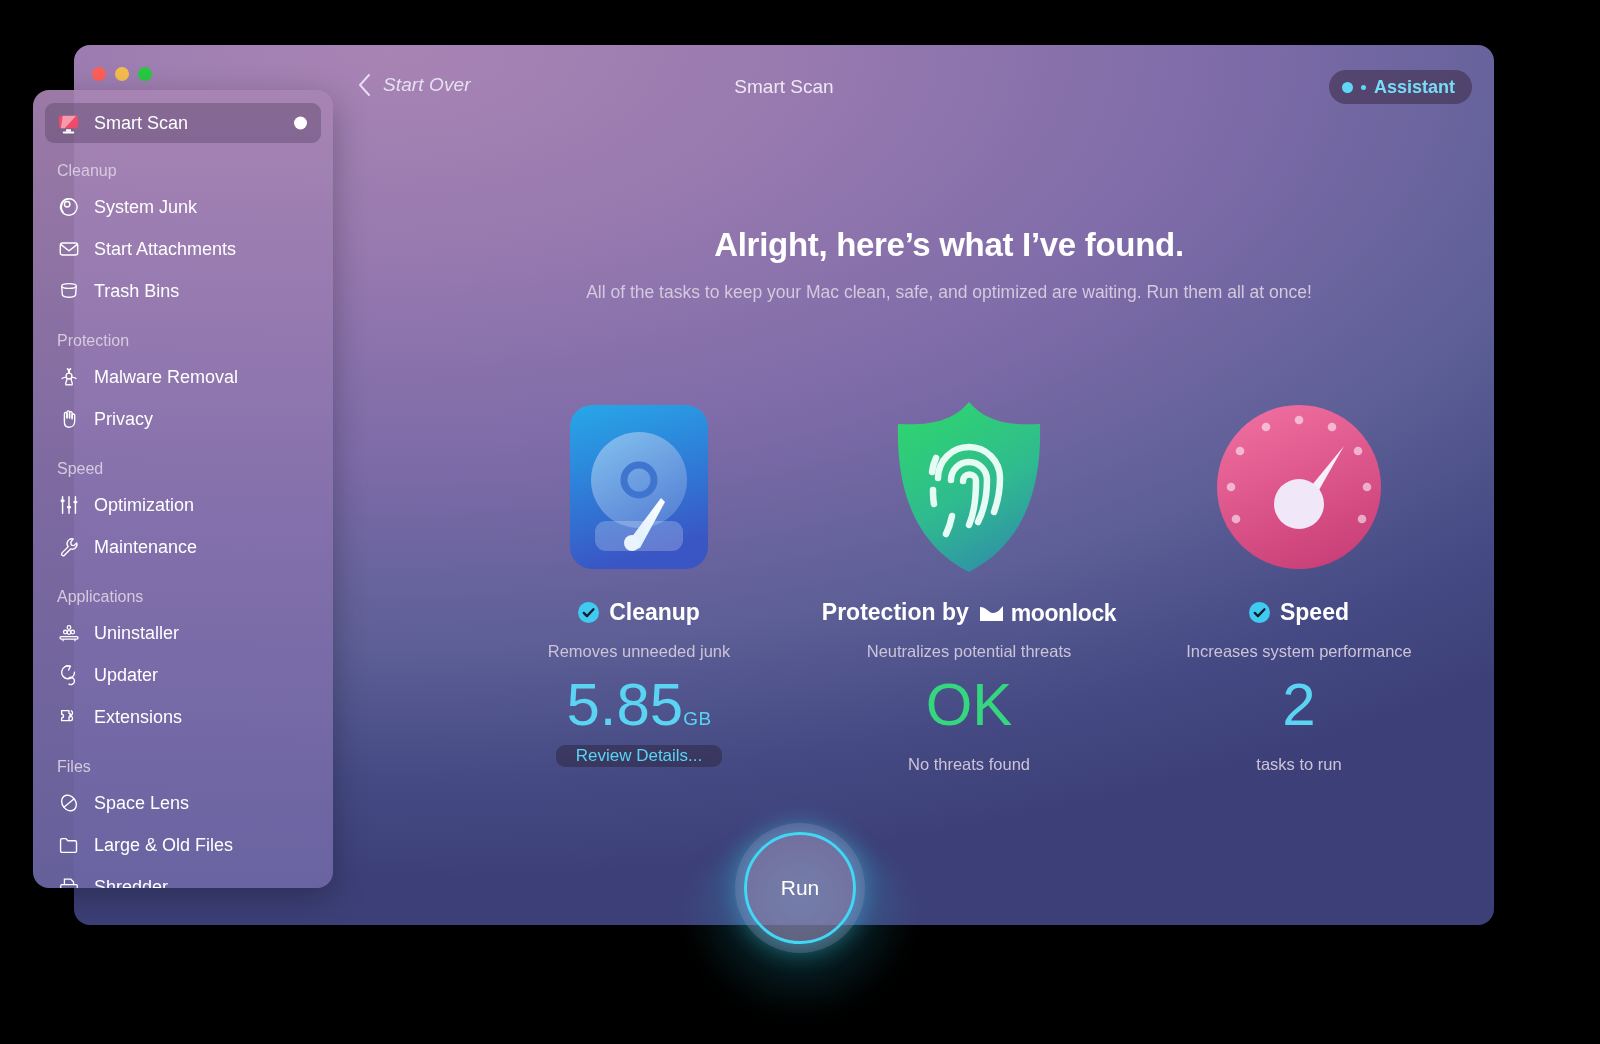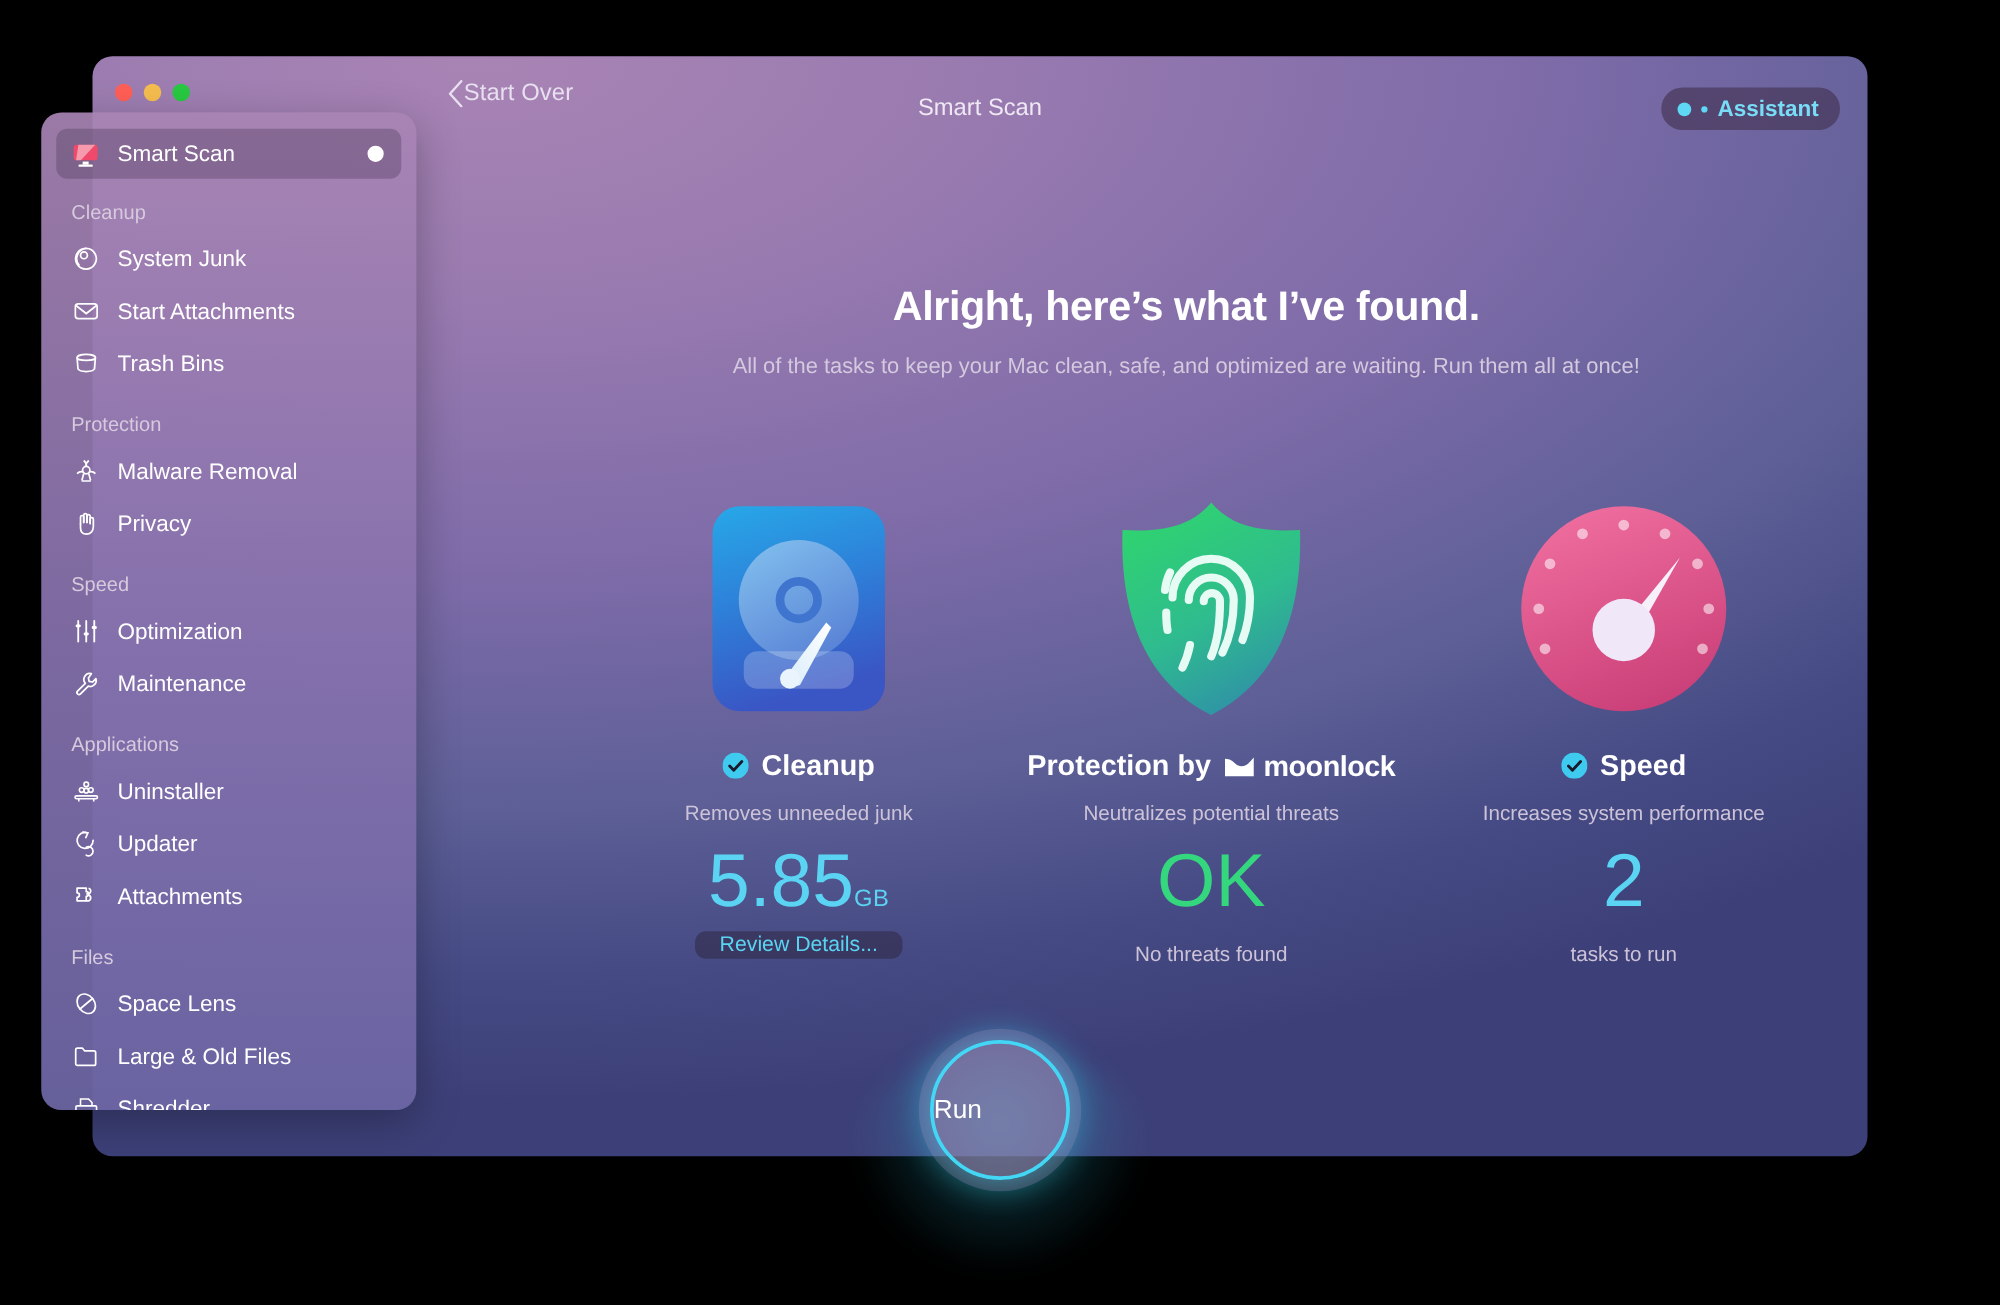--- a/index.html
+++ b/index.html
@@ -28,24 +28,25 @@
   .tl.red { background: #ff5f57; }
   .tl.yellow { background: #f5bd4f; }
   .tl.green { background: #28c941; }
 
   
   .topbar {
     position: absolute; left: 0; top: 0; width: 100%; height: 92px;
     z-index: 30;
   }
   .start-over {
-    position: absolute; left: 284px; top: 19px;
-    display: flex; align-items: center; gap: 0;
+    position: absolute; left: 284px; top: 29px;
+    display: flex; align-items: center; gap: 12px;
     color: #e8dff0; font-size: 19px; letter-spacing: .1px;
     cursor: pointer;
+    font-style: italic;
   }
   .chev { width: 13px; height: 22px; display: block; }
   .win-title {
     position: absolute; left: 0; right: 0; top: 31px;
     text-align: center; color: #efe8f4; font-size: 19px;
   }
   .assistant {
     position: absolute; right: 22px; top: 25px;
     height: 34px; padding: 0 17px 0 13px;
     display: flex; align-items: center; gap: 8px;
@@ -98,21 +99,21 @@
     background: radial-gradient(ellipse at 50% 35%, rgba(60,210,230,.40) 0%, rgba(40,170,200,.16) 42%, rgba(0,0,0,0) 72%);
     filter: blur(9px);
     z-index: 5; pointer-events: none;
   }
   .run-btn {
     position: absolute; left: 50%; top: 888px; transform: translate(-50%,-50%);
     width: 112px; height: 112px; border-radius: 50%;
     background: rgba(150,130,175,.62);
     border: 3.5px solid #44d6f5;
     box-shadow: 0 0 0 9px rgba(160,140,185,.28), 0 0 26px 6px rgba(60,210,240,.45);
-    display: flex; align-items: center; 
+    display: flex; align-items: center; justify-content: center;
     color: #fff; font-size: 21px;
     cursor: pointer; z-index: 60;
   }
 
   
   .sidebar {
     position: absolute; left: 33px; top: 90px;
     width: 300px; height: 798px;
     border-radius: 16px;
     background: linear-gradient(180deg, rgba(168,132,180,.92) 0%, rgba(132,112,172,.93) 55%, rgba(108,102,164,.94) 100%);
@@ -426,21 +427,21 @@
         <span>Updater</span>
       </div>
       <div class="nav-item">
         <span class="nav-ico">
           <svg width="22" height="22" viewBox="0 0 24 24" fill="none" stroke="#fff" stroke-width="1.5" stroke-linejoin="round">
             <path d="M4 5 h8 V8 a2 2 0 0 1 0 4 v4 H4 v-3 a2 2 0 0 0 0 -4 Z"></path>
             <path d="M14 5 a2.6 2.6 0 0 1 0 5 h-2"></path>
             <path d="M14 11 a2.6 2.6 0 0 1 0 5 h-2"></path>
           </svg>
         </span>
-        <span>Attachments</span>
+        <span>Extensions</span>
       </div>
     </div>
 
     <div class="nav-group">Files</div>
     <div class="nav-list">
       <div class="nav-item">
         <span class="nav-ico">
           <svg width="22" height="22" viewBox="0 0 24 24" fill="none" stroke="#fff" stroke-width="1.5">
             <ellipse cx="12" cy="12" rx="7.2" ry="9.2" transform="rotate(-38 12 12)"></ellipse>
             <path d="M6 17 L18 7"></path>

